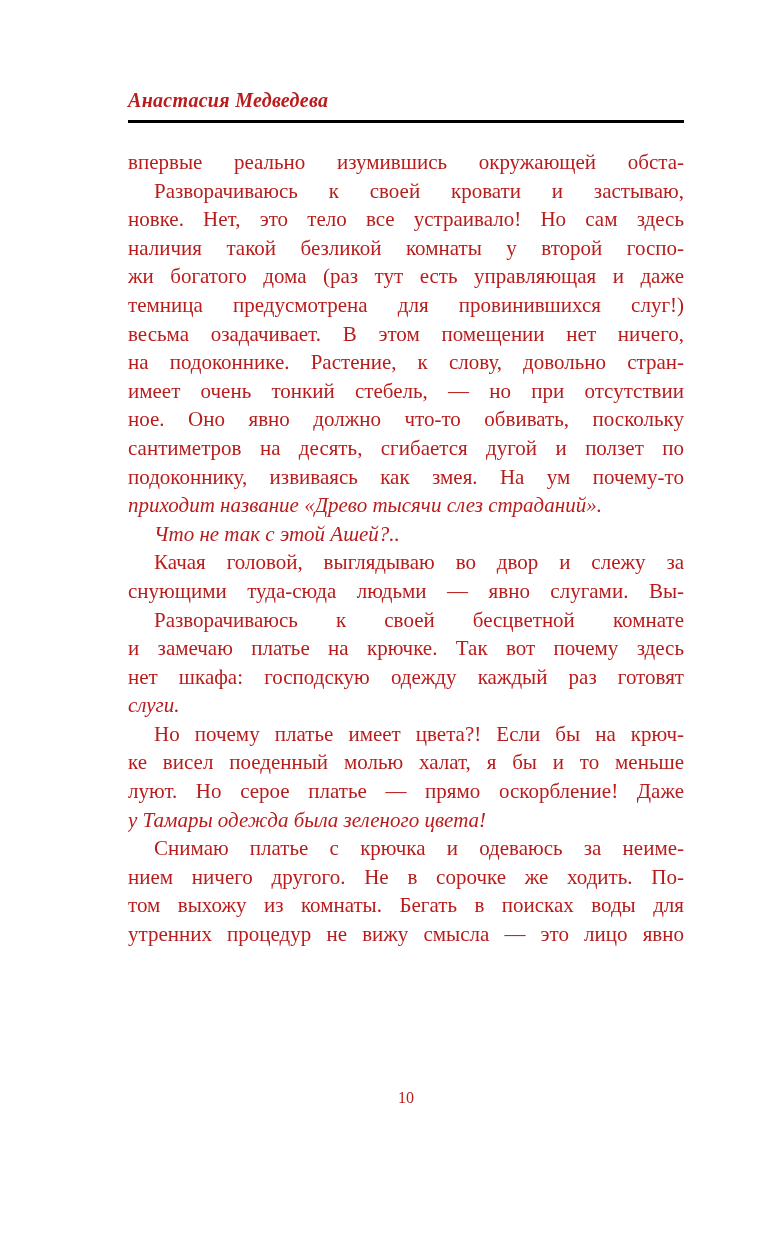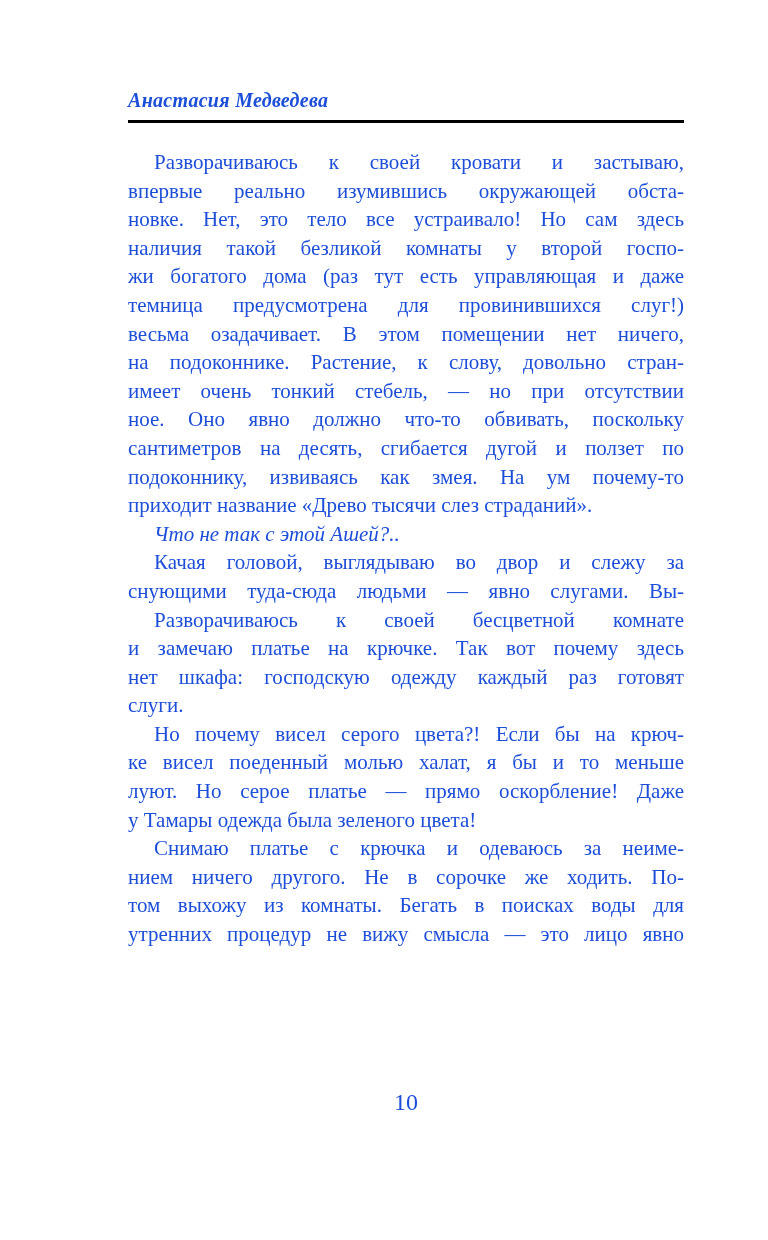--- a/index.html
+++ b/index.html
@@ -7,21 +7,21 @@
     padding: 0;
     background: #ffffff;
   }
   .page {
     position: relative;
     width: 768px;
     height: 1240px;
     background: #ffffff;
     overflow: hidden;
     font-family: "Liberation Serif", "DejaVu Serif", serif;
-    color: #1d4ed8;
+    color: #b91c1c;
   }
   .author-header {
     position: absolute;
     left: 128px;
     top: 89px;
     width: 556px;
     font-size: 20px;
     font-weight: bold;
     font-style: italic;
     letter-spacing: 0.3px;
@@ -46,41 +46,41 @@
   .para.italic { font-style: italic; }
   .line {
     height: 28.6px;
     line-height: 28.6px;
     text-align: justify;
     text-align-last: justify;
     text-justify: inter-word;
     overflow: hidden;
     white-space: pre-wrap;
   }
-  .line.last { text-align-last: left; }
+  .line.last { text-align-last: left; font-style: italic; }
   .line.first { text-indent: 26px; }
   .page-number {
     position: absolute;
     left: 128px;
     top: 1089px;
     width: 556px;
     text-align: center;
-    font-size: 24px;
+    font-size: 16px;
   }
 </style>
 </head>
 <body>
 
 <div class="page">
   <div class="author-header">Анастасия Медведева</div>
   <div class="header-rule"></div>
   <div class="body-text" id="body-text">
       <div class="para">
+        <div class="line">впервые реально изумившись окружающей обста-</div>
         <div class="line first">Разворачиваюсь к своей кровати и застываю,</div>
-        <div class="line">впервые реально изумившись окружающей обста-</div>
         <div class="line">новке. Нет, это тело все устраивало! Но сам здесь</div>
         <div class="line">наличия такой безликой комнаты у второй госпо-</div>
         <div class="line">жи богатого дома (раз тут есть управляющая и даже</div>
         <div class="line">темница предусмотрена для провинившихся слуг!)</div>
         <div class="line">весьма озадачивает. В этом помещении нет ничего,</div>
         <div class="line">на подоконнике. Растение, к слову, довольно стран-</div>
         <div class="line">имеет очень тонкий стебель, — но при отсутствии</div>
         <div class="line">ное. Оно явно должно что-то обвивать, поскольку</div>
         <div class="line">сантиметров на десять, сгибается дугой и ползет по</div>
         <div class="line">подоконнику, извиваясь как змея. На ум почему-то</div>
@@ -93,21 +93,21 @@
         <div class="line first">Качая головой, выглядываю во двор и слежу за</div>
         <div class="line">снующими туда-сюда людьми — явно слугами. Вы-</div>
       </div>
       <div class="para">
         <div class="line first">Разворачиваюсь к своей бесцветной комнате</div>
         <div class="line">и замечаю платье на крючке. Так вот почему здесь</div>
         <div class="line">нет шкафа: господскую одежду каждый раз готовят</div>
         <div class="line last">слуги.</div>
       </div>
       <div class="para">
-        <div class="line first">Но почему висел серого цвета?! Если бы на крюч-</div>
+        <div class="line first">Но почему платье имеет цвета?! Если бы на крюч-</div>
         <div class="line">ке висел поеденный молью халат, я бы и то меньше</div>
         <div class="line">луют. Но серое платье — прямо оскорбление! Даже</div>
         <div class="line last">у Тамары одежда была зеленого цвета!</div>
       </div>
       <div class="para">
         <div class="line first">Снимаю платье с крючка и одеваюсь за неиме-</div>
         <div class="line">нием ничего другого. Не в сорочке же ходить. По-</div>
         <div class="line">том выхожу из комнаты. Бегать в поисках воды для</div>
         <div class="line">утренних процедур не вижу смысла — это лицо явно</div>
       </div>

